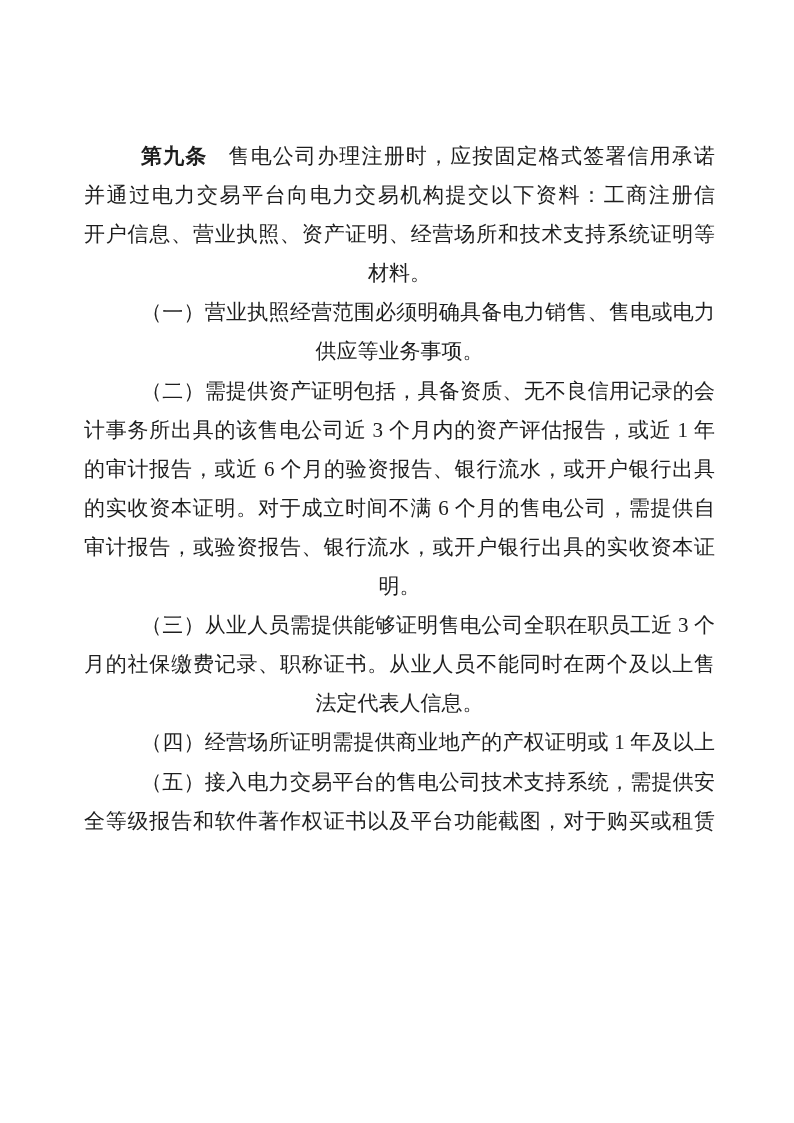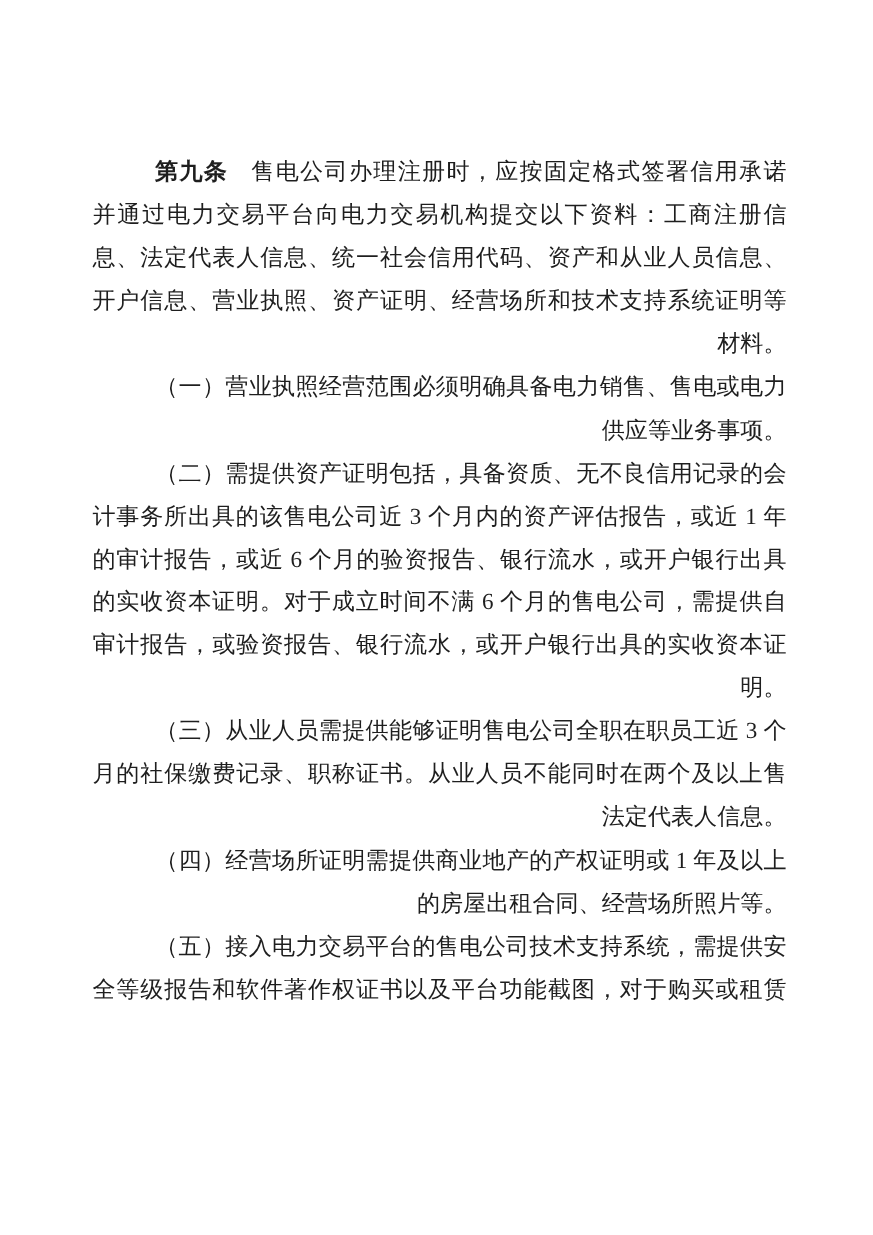--- a/index.html
+++ b/index.html
@@ -25,21 +25,21 @@
   }
   .paragraph {
     margin: 0;
     padding: 0;
   }
   .line {
     height: 39.1px;
     line-height: 39.1px;
     overflow: hidden;
     white-space: normal;
-    text-align: right;
+    text-align: center;
   }
   .line.fill {
     text-align: justify;
     text-align-last: justify;
   }
   .line.indent {
     text-indent: 57px;
   }
   .article-no {
     font-weight: 700;
@@ -47,21 +47,20 @@
   }
 </style>
 </head>
 <body>
 
 <div class="page">
   <main class="content">
       <div class="paragraph">
         <div class="line indent fill"><span class="article-no">第九条</span>售电公司办理注册时，应按固定格式签署信用承诺书，</div>
         <div class="line fill">并通过电力交易平台向电力交易机构提交以下资料：工商注册信</div>
-        <div class="line fill">息、法定代表人信息、统一社会信用代码、资产和从业人员信息、</div>
         <div class="line fill">开户信息、营业执照、资产证明、经营场所和技术支持系统证明等</div>
         <div class="line">材料。</div>
       </div>
       <div class="paragraph">
         <div class="line indent fill">（一）营业执照经营范围必须明确具备电力销售、售电或电力</div>
         <div class="line">供应等业务事项。</div>
       </div>
       <div class="paragraph">
         <div class="line indent fill">（二）需提供资产证明包括，具备资质、无不良信用记录的会</div>
         <div class="line fill">计事务所出具的该售电公司近 3 个月内的资产评估报告，或近 1 年</div>
@@ -70,20 +69,19 @@
         <div class="line fill">审计报告，或验资报告、银行流水，或开户银行出具的实收资本证</div>
         <div class="line">明。</div>
       </div>
       <div class="paragraph">
         <div class="line indent fill">（三）从业人员需提供能够证明售电公司全职在职员工近 3 个</div>
         <div class="line fill">月的社保缴费记录、职称证书。从业人员不能同时在两个及以上售</div>
         <div class="line">法定代表人信息。</div>
       </div>
       <div class="paragraph">
         <div class="line indent fill">（四）经营场所证明需提供商业地产的产权证明或 1 年及以上</div>
-        <div class="line">的房屋出租合同、经营场所照片等。</div>
       </div>
       <div class="paragraph">
         <div class="line indent fill">（五）接入电力交易平台的售电公司技术支持系统，需提供安</div>
         <div class="line fill">全等级报告和软件著作权证书以及平台功能截图，对于购买或租赁</div>
       </div>
     </main>
 </div>
 
 </body></html>

